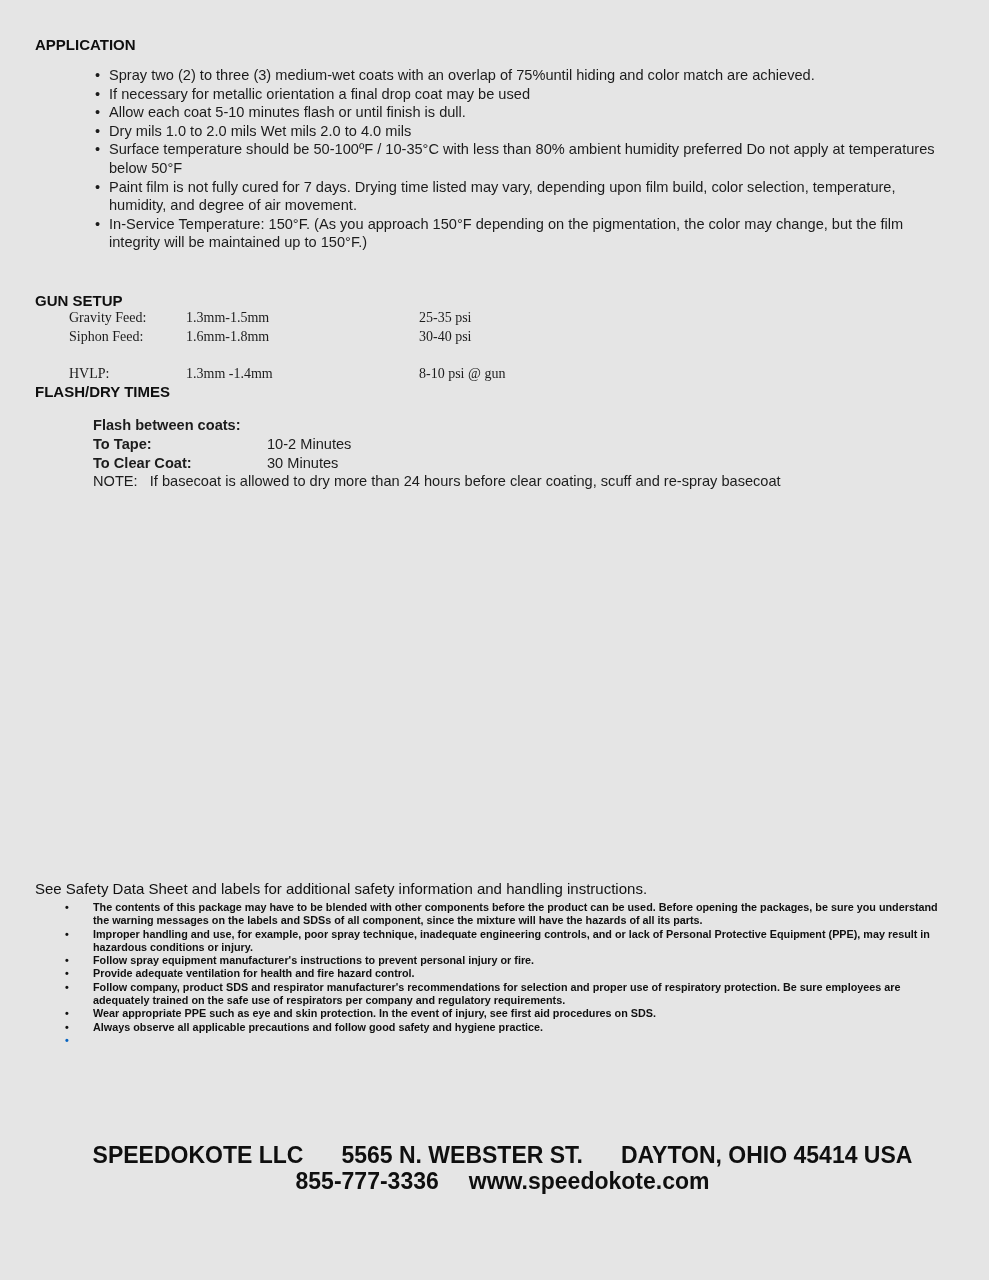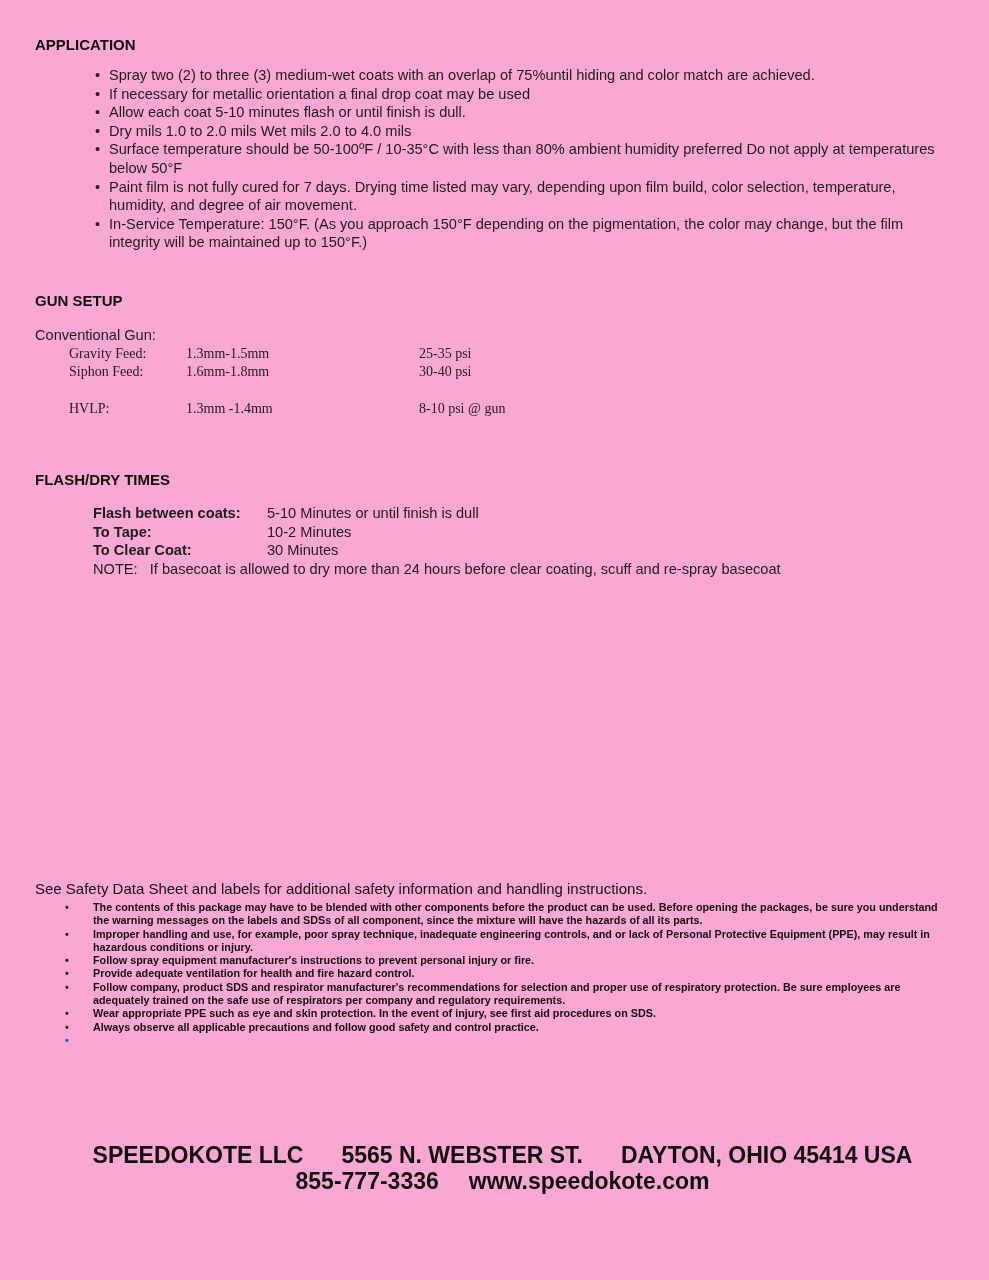--- a/index.html
+++ b/index.html
@@ -1,20 +1,20 @@
 <!DOCTYPE html>
 <html><head>
 <meta charset="utf-8">
 <style>
   html, body { margin: 0; padding: 0; background: #ffffff; }
   .page {
     position: relative;
     width: 989px;
     height: 1280px;
-    background: #f9a8d4;
+    background: #e5e5e5;
     box-sizing: border-box;
     padding: 36px 44px 0 35px;
     font-family: "Liberation Sans", sans-serif;
     color: #1c1c1c;
     overflow: hidden;
   }
   .heading {
     font-size: 15px;
     font-weight: 700;
     color: #0f0f0f;
@@ -36,21 +36,21 @@
   .gun-row {
     display: grid;
     grid-template-columns: 117px 233px auto;
     margin-left: 34px;
     font-size: 14px;
     line-height: 18.6px;
     font-family: Liberation Serif, serif;
   }
   .gun-gap { height: 18.6px; }
   
-  .flash-section { margin-top: 52px; }
+  .flash-section { }
   .flash-rows { margin: 16px 0 0 58px; font-size: 14.6px; line-height: 18.6px; }
   .flash-row { display: grid; grid-template-columns: 174px auto; }
   .flash-label { font-weight: 700; }
   .note-row { margin-left: 58px; font-size: 14.6px; line-height: 18.6px; }
   .note-label { font-weight: 400; }
   
   .safety-section {
     position: absolute;
     left: 35px;
     right: 44px;
@@ -102,21 +102,20 @@
         </li>
       <li>
           <span class="bullet">•</span>
           <span class="li-text">In-Service Temperature:  150°F. (As you approach 150°F depending on the pigmentation, the color may change, but the film integrity will be maintained up to 150°F.)</span>
         </li>
     </ul>
   </div>
 
   <div class="gun-section">
     <h2 class="heading">GUN SETUP</h2>
-    <div class="gun-intro">Conventional Gun:</div>
     <div class="gun-row">
       <span class="gun-label">Gravity Feed:</span>
       <span class="gun-size">1.3mm-1.5mm</span>
       <span class="gun-pressure">25-35 psi</span>
     </div>
     <div class="gun-row">
       <span class="gun-label">Siphon Feed:</span>
       <span class="gun-size">1.6mm-1.8mm</span>
       <span class="gun-pressure">30-40 psi</span>
     </div>
@@ -126,21 +125,20 @@
       <span class="gun-size">1.3mm -1.4mm</span>
       <span class="gun-pressure">8-10 psi @ gun</span>
     </div>
   </div>
 
   <div class="flash-section">
     <h2 class="heading">FLASH/DRY TIMES</h2>
     <div class="flash-rows">
       <div class="flash-row">
         <span class="flash-label">Flash between coats:</span>
-        <span class="flash-value">5-10 Minutes or until finish is dull</span>
       </div>
       <div class="flash-row">
         <span class="flash-label">To Tape:</span>
         <span class="flash-value">10-2 Minutes</span>
       </div>
       <div class="flash-row">
         <span class="flash-label">To Clear Coat:</span>
         <span class="flash-value">30 Minutes</span>
       </div>
       <div class="note-row" style="margin-left:0;">
@@ -172,21 +170,21 @@
       <li>
           <span class="bullet">•</span>
           <span class="li-text">Follow company, product SDS and respirator manufacturer's recommendations for selection and proper use of respiratory protection. Be sure employees are adequately trained on the safe use of respirators per company and regulatory requirements.</span>
         </li>
       <li>
           <span class="bullet">•</span>
           <span class="li-text">Wear appropriate PPE such as eye and skin protection. In the event of injury, see first aid procedures on SDS.</span>
         </li>
       <li>
           <span class="bullet">•</span>
-          <span class="li-text">Always observe all applicable precautions and follow good safety and control practice.</span>
+          <span class="li-text">Always observe all applicable precautions and follow good safety and hygiene practice.</span>
         </li>
       <li>
         <span class="bullet bullet-blue">•</span>
       </li>
     </ul>
   </div>
 
   <div class="footer">
     <div class="footer-line footer-line1">
       <span>SPEEDOKOTE LLC</span>

